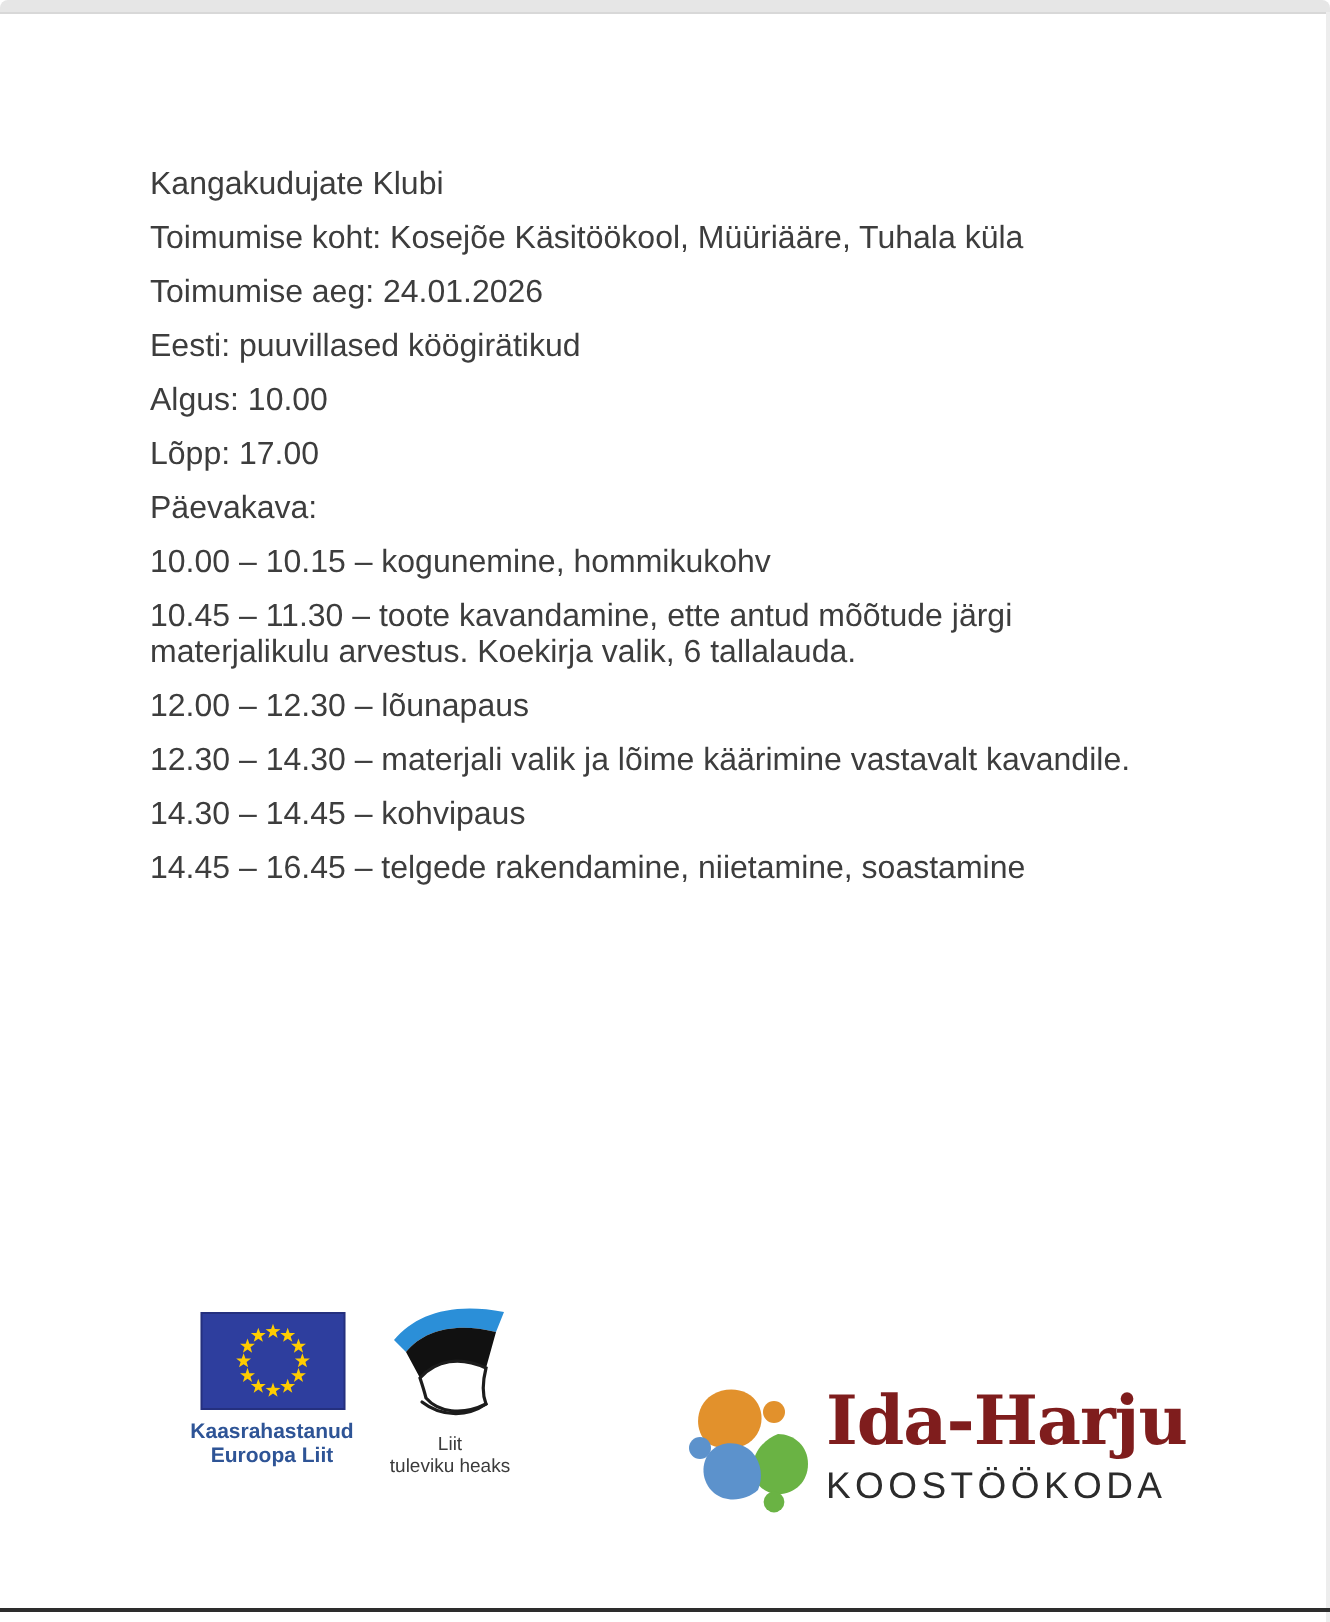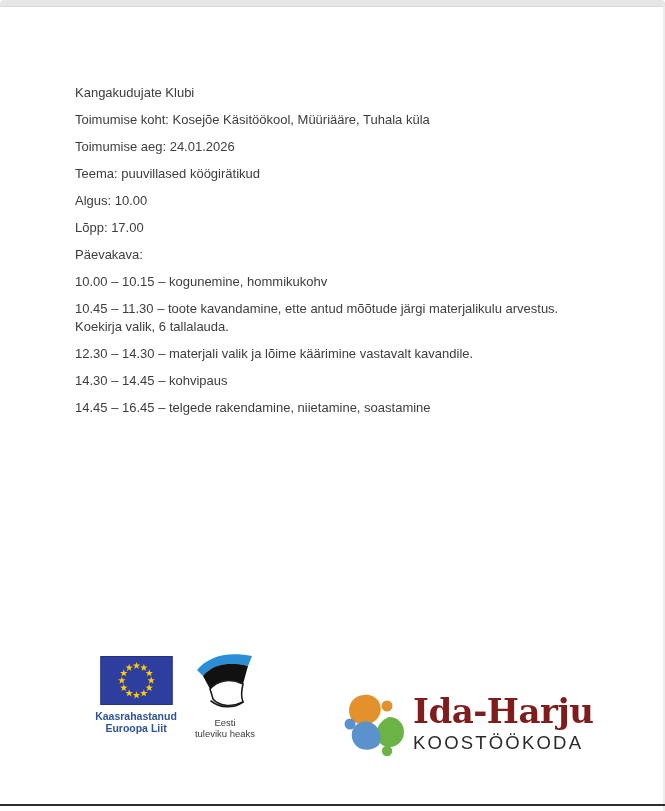--- a/index.html
+++ b/index.html
@@ -9,21 +9,21 @@
   }
   .top-bar{
     position:absolute;top:0;left:0;right:0;height:6px;
     background:#e6e6e6;border-bottom:1px solid #d8d8d8;border-radius:4px 4px 0 0;
   }
   .right-edge{position:absolute;top:6px;bottom:0;right:0;width:2px;background:#ededed;}
   .bottom-line{position:absolute;left:0;right:0;top:804px;height:2px;background:#2d2d2d;}
 
   .content{
     position:absolute;left:75px;top:84px;width:516px;
-    color:#3d3d3d;font-size:13px;line-height:18px;font-weight:500;
+    color:#3d3d3d;font-size:16px;line-height:18px;font-weight:500;
   }
   .content p{margin:0 0 9px 0;}
   .doc-title{margin:0 0 35px 0;}
   .agenda-heading{margin:27px 0 9px 0;}
 
   
   .eu-flag{position:absolute;left:100px;top:656px;}
   .eu-caption{
     position:absolute;left:78px;top:711px;width:116px;text-align:center;
     color:#2e5496;font-weight:bold;font-size:10.5px;line-height:11.5px;
@@ -50,28 +50,29 @@
 
 <div class="page">
   <div class="top-bar"></div>
   <div class="right-edge"></div>
 
   <div class="content">
     <p class="doc-title">Kangakudujate Klubi</p>
 
     <p>Toimumise koht: Kosejõe Käsitöökool, Müüriääre, Tuhala küla</p>
     <p>Toimumise aeg: 24.01.2026</p>
-    <p>Teema: puuvillased köögirätikud</p>
+    <p>Eesti: puuvillased köögirätikud</p>
     <p>Algus: 10.00</p>
     <p>Lõpp: 17.00</p>
 
     <p class="agenda-heading">Päevakava:</p>
 
     <p>10.00 – 10.15 – kogunemine, hommikukohv</p>
     <p>10.45 – 11.30 – toote kavandamine, ette antud mõõtude järgi materjalikulu arvestus. Koekirja valik, 6 tallalauda.</p>
+    <p>12.00 – 12.30 – lõunapaus</p>
     <p>12.30 – 14.30 – materjali valik ja lõime käärimine vastavalt kavandile.</p>
     <p>14.30 – 14.45 – kohvipaus</p>
     <p>14.45 – 16.45 – telgede rakendamine, niietamine, soastamine</p>
   </div>
 
   <svg class="eu-flag" width="73" height="49" viewBox="0 0 74 50">
     <rect x="0.5" y="0.5" width="73" height="49" stroke="#25307e" fill="#2e3e9e"></rect>
     <defs>
       <path id="st" d="M0,-4 L0.94,-1.29 L3.8,-1.24 L1.52,0.49 L2.35,3.24 L0,1.6 L-2.35,3.24 L-1.52,0.49 L-3.8,-1.24 L-0.94,-1.29 Z"></path>
     </defs>
@@ -95,21 +96,21 @@
     <span>Euroopa Liit</span>
   </div>
 
   <svg class="ee-logo" width="66" height="60" viewBox="0 0 66 60">
     <path d="M5,19 C16,6 34,0 60,5 L56,15 C36,10 20,14 11,25 Z" fill="#2b8fd8"></path>
     <path d="M11,25 C20,14 36,10 56,15 L51,33 C38,27 26,29 18,38 Z" fill="#111111"></path>
     <path fill="#ffffff" stroke="#1c1c1c" stroke-width="1.6" d="M18,38 C26,29 38,27 51,33 C49,41 49,46 51,51 C39,57 27,55 21,48 C20,44 19,41 18,38 Z"></path>
     <path fill="none" stroke="#1c1c1c" stroke-width="1.6" stroke-linecap="round" d="M51,51 C41,58 28,57 19,50"></path>
   </svg>
   <div class="ee-caption">
-    <span>Eesti</span><br>
+    <span>Liit</span><br>
     <span>tuleviku heaks</span>
   </div>
 
   <div class="ih-logo">
     <svg class="ih-mark" width="64" height="64" viewBox="0 0 64 64">
       <path d="M10.5,28.5 C3.5,21.5 5,9.5 13,4.5 C21,-0.5 32,1.5 36,9 C40,16.5 37,26 29.5,29.5 C23,32.5 15.5,31.5 10.5,28.5 Z" fill="#e2912c"></path>
       <circle cx="44" cy="13" r="5.5" fill="#e2912c"></circle>
       <path d="M46,24 C54,24 61,30 61,39 C61,48 54,54.5 45.5,54 C37.5,53.5 32,46.5 33.5,38.5 C35,31 40,26.5 46,24 Z" fill="#6ab344"></path>
       <circle cx="44" cy="58" r="5.2" fill="#6ab344"></circle>
       <path d="M36,52 C30,57.5 20,58.5 14,53.5 C7.5,48 7,38 12.5,32.5 C18,27 27.5,27.5 33,33 C38,38.5 38.5,46 36,52 Z" fill="#5c92cc"></path>

